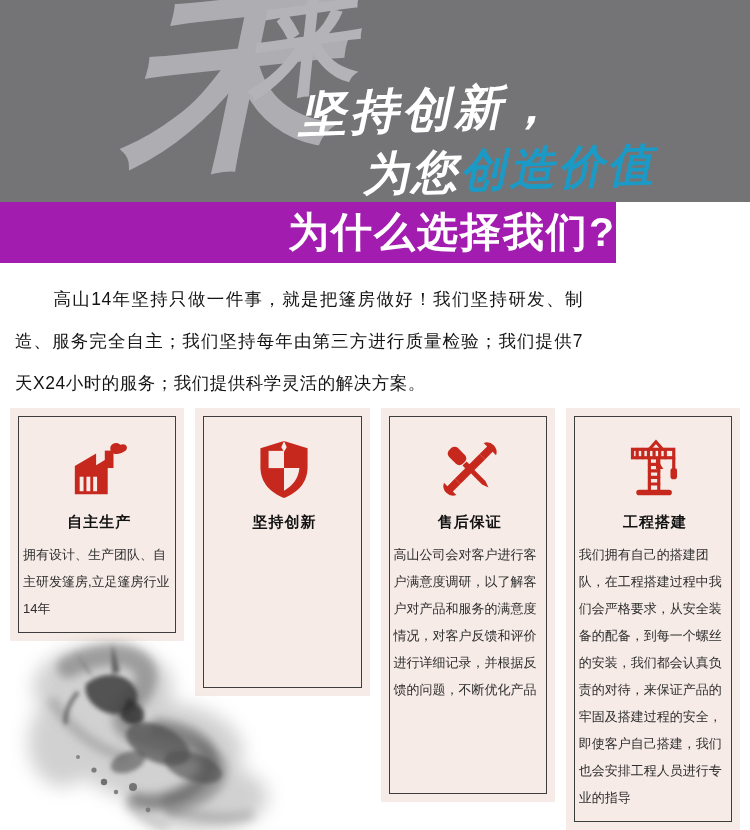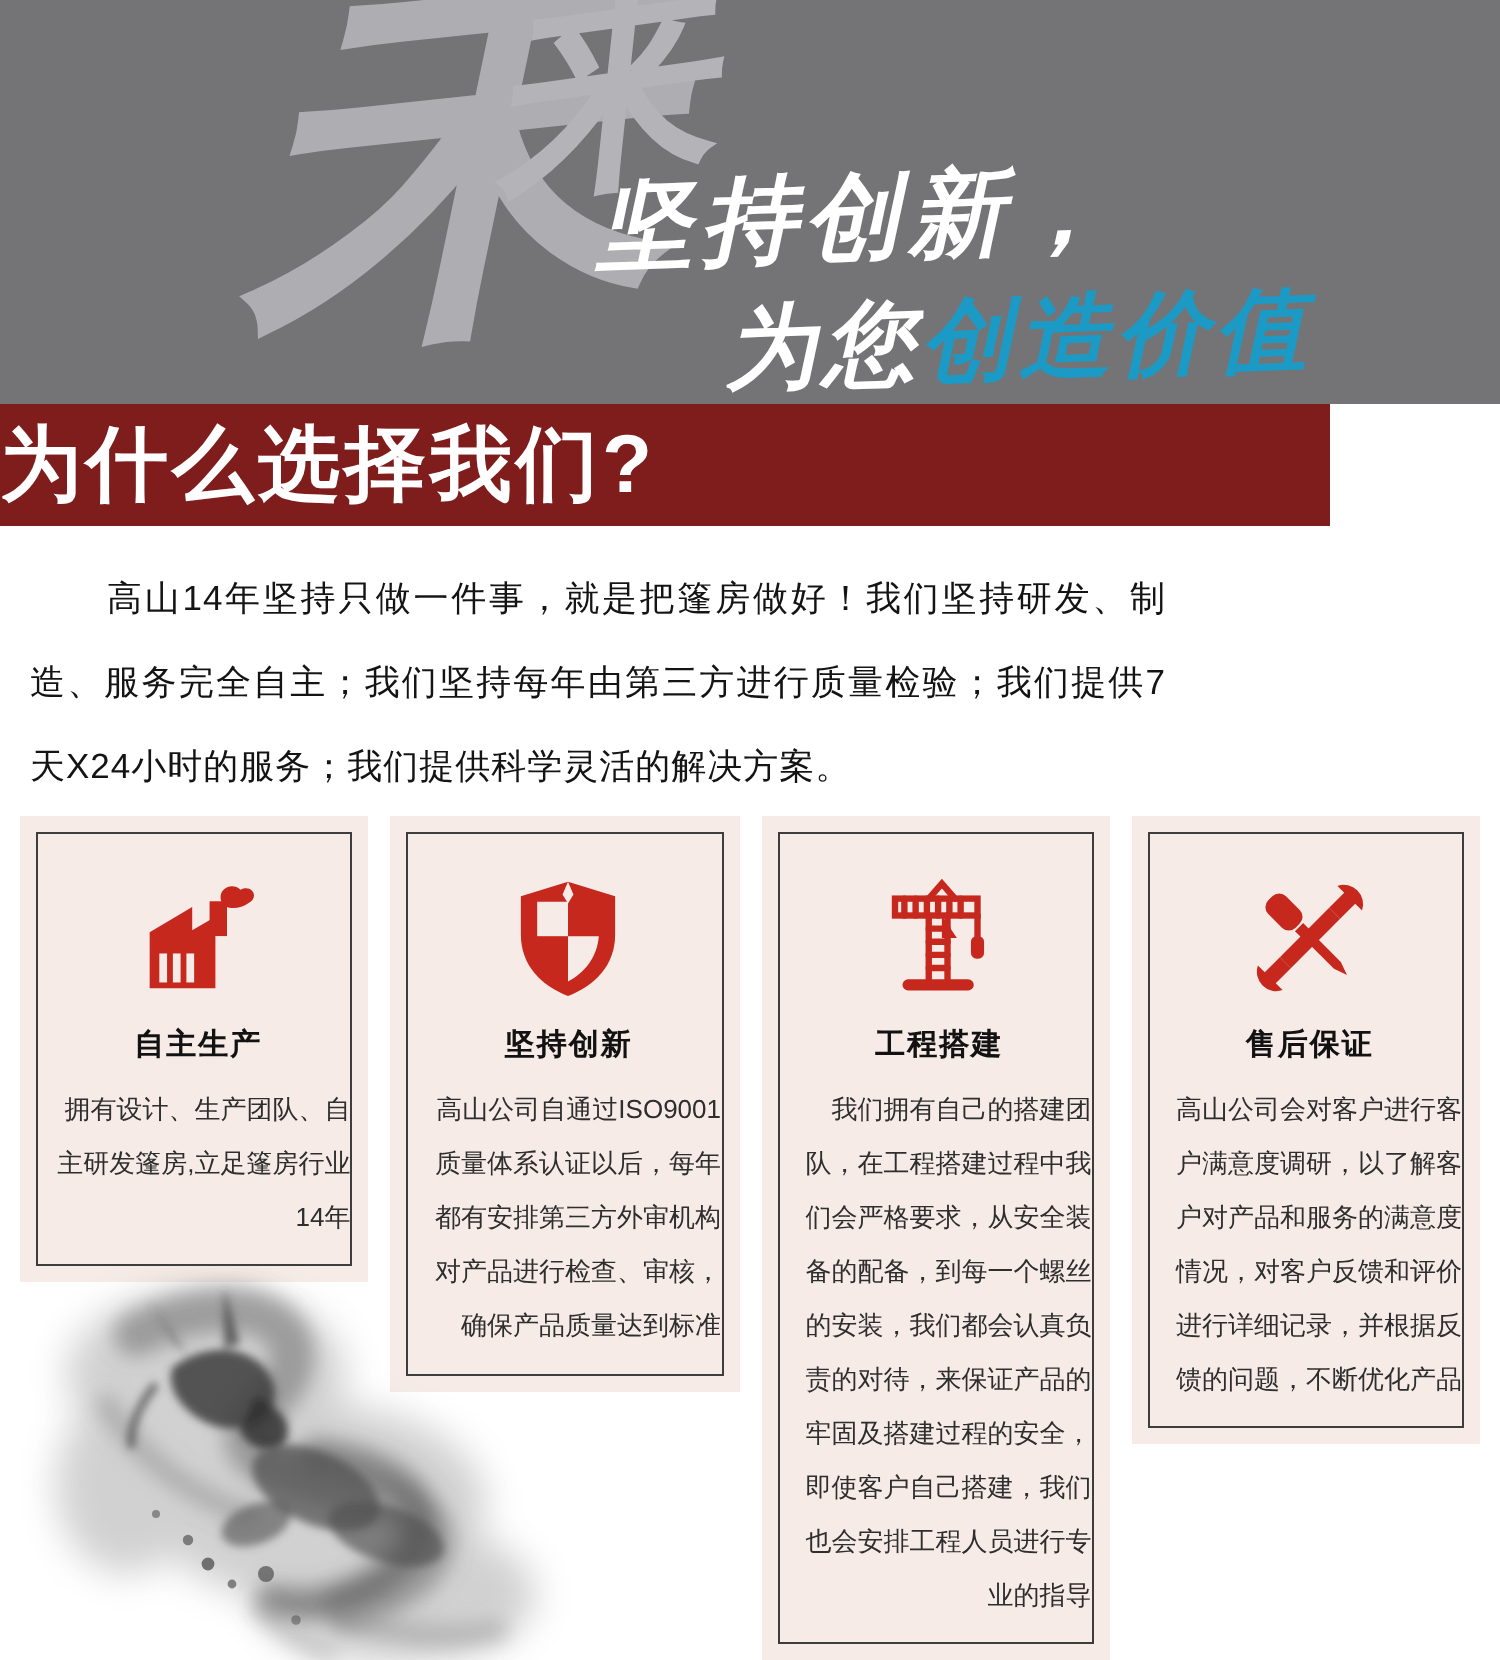--- a/index.html
+++ b/index.html
@@ -57,23 +57,23 @@
     font-style: italic;
     transform: rotate(-2deg);
     letter-spacing: 3px;
     white-space: nowrap;
   }
   .hero .slogan2 .white { color: #ffffff; }
   .hero .slogan2 .accent { color: #1b9ac6; }
 
   
   .banner {
-    width: 665px; height: 61px;
-    background: #7f1d1d;
-    display: flex; align-items: center; justify-content: flex-start;
+    width: 616px; height: 61px;
+    background: #a21caf;
+    display: flex; align-items: center; justify-content: flex-end;
   }
   .banner .banner-title {
     color: #ffffff;
     font-size: 41px;
     font-weight: bold;
     letter-spacing: 2px;
     line-height: 1;
   }
 
   
@@ -124,21 +124,21 @@
     font-size: 15px;
     font-weight: bold;
     color: #121212;
     letter-spacing: 1px;
   }
   .card-body {
     margin-top: 9px;
     font-size: 13px;
     line-height: 27px;
     color: #2e2e2e;
-    text-align: right;
+    text-align: left;
   }
 
   
   .dragon-art {
     position: absolute;
     left: 8px; top: 632px;
     width: 300px; height: 198px;
     pointer-events: none;
   }
 </style>
@@ -191,21 +191,44 @@
       <div class="card-inner">
         <div class="card-icon">
           <svg width="58" height="62" viewBox="0 0 64 68" aria-hidden="true">
             <path fill="#c7281e" d="M32 3 L58 11 V32 C58 49 47 60 32 66 C17 60 6 49 6 32 V11 Z"></path>
             <path fill="#f6ebe7" d="M32 3 L29 10 L32 15 L35 10 Z"></path>
             <rect fill="#f6ebe7" x="15" y="14" width="17" height="19"></rect>
             <path fill="#f6ebe7" d="M32 33 H49 C48 45 41 53 32 58 Z"></path>
           </svg>
         </div>
         <div class="card-title">坚持创新</div>
-        <div class="card-body">高山公司自通过ISO9001质量体系认证以后，每年都有安排第三方外审机构对产品进行检查、审核，确保产品质量达到标准</div>
+      </div>
+    </div>
+
+    <div class="card">
+      <div class="card-inner">
+        <div class="card-icon">
+          <svg width="62" height="62" viewBox="0 0 64 64" aria-hidden="true">
+
+            <g transform="rotate(45 32 32)" fill="#c7281e">
+              <rect x="28" y="14" width="8" height="36"></rect>
+              <path d="M23 3 a10 10 0 0 1 18 0 L36 3 L36 14 H28 L28 3 Z"></path>
+              <path d="M23 61 a10 10 0 0 0 18 0 L36 61 L36 50 H28 L28 61 Z"></path>
+            </g>
+
+            <g transform="rotate(-45 32 32)" fill="#c7281e">
+              <rect x="25.5" y="3" width="13" height="20" rx="5"></rect>
+              <rect x="29" y="24" width="6" height="6"></rect>
+              <path d="M29.5 30 H34.5 V52 L32 59 L29.5 52 Z"></path>
+            </g>
+            <rect x="32" y="9" width="9" height="3.5" fill="#f6ebe7" transform="rotate(-45 36 11)"></rect>
+          </svg>
+        </div>
+        <div class="card-title">售后保证</div>
+        <div class="card-body">高山公司会对客户进行客户满意度调研，以了解客户对产品和服务的满意度情况，对客户反馈和评价进行详细记录，并根据反馈的问题，不断优化产品</div>
       </div>
     </div>
 
     <div class="card">
       <div class="card-inner">
         <div class="card-icon">
           <svg width="60" height="62" viewBox="0 0 64 66" aria-hidden="true">
             <g stroke="#c7281e" stroke-width="3.4" fill="none" stroke-linecap="round">
               <path d="M26 12 L33 4 L40 12"></path>
               <rect x="8" y="12" width="44" height="9"></rect>
@@ -214,44 +237,20 @@
               <path d="M26 28 H36 M26 35 H36 M26 42 H36 M26 49 H36"></path>
               <path d="M52 21 V34"></path>
             </g>
             <rect fill="#c7281e" x="48.5" y="32" width="7" height="12" rx="3"></rect>
             <rect fill="#c7281e" x="12" y="55" width="38" height="6" rx="3"></rect>
             <path fill="#c7281e" d="M33 21 L41 33 H33 Z"></path>
           </svg>
         </div>
         <div class="card-title">工程搭建</div>
         <div class="card-body">我们拥有自己的搭建团队，在工程搭建过程中我们会严格要求，从安全装备的配备，到每一个螺丝的安装，我们都会认真负责的对待，来保证产品的牢固及搭建过程的安全，即使客户自己搭建，我们也会安排工程人员进行专业的指导</div>
-      </div>
-    </div>
-
-    <div class="card">
-      <div class="card-inner">
-        <div class="card-icon">
-          <svg width="62" height="62" viewBox="0 0 64 64" aria-hidden="true">
-
-            <g transform="rotate(45 32 32)" fill="#c7281e">
-              <rect x="28" y="14" width="8" height="36"></rect>
-              <path d="M23 3 a10 10 0 0 1 18 0 L36 3 L36 14 H28 L28 3 Z"></path>
-              <path d="M23 61 a10 10 0 0 0 18 0 L36 61 L36 50 H28 L28 61 Z"></path>
-            </g>
-
-            <g transform="rotate(-45 32 32)" fill="#c7281e">
-              <rect x="25.5" y="3" width="13" height="20" rx="5"></rect>
-              <rect x="29" y="24" width="6" height="6"></rect>
-              <path d="M29.5 30 H34.5 V52 L32 59 L29.5 52 Z"></path>
-            </g>
-            <rect x="32" y="9" width="9" height="3.5" fill="#f6ebe7" transform="rotate(-45 36 11)"></rect>
-          </svg>
-        </div>
-        <div class="card-title">售后保证</div>
-        <div class="card-body">高山公司会对客户进行客户满意度调研，以了解客户对产品和服务的满意度情况，对客户反馈和评价进行详细记录，并根据反馈的问题，不断优化产品</div>
       </div>
     </div>
 
   </div>
 
   <div class="dragon-art">
     <svg width="300" height="198" viewBox="0 0 300 198" aria-hidden="true">
       <defs>
         <filter id="blur-lg" x="-50%" y="-50%" width="200%" height="200%">
             <feGaussianBlur stdDeviation="9"></feGaussianBlur>

